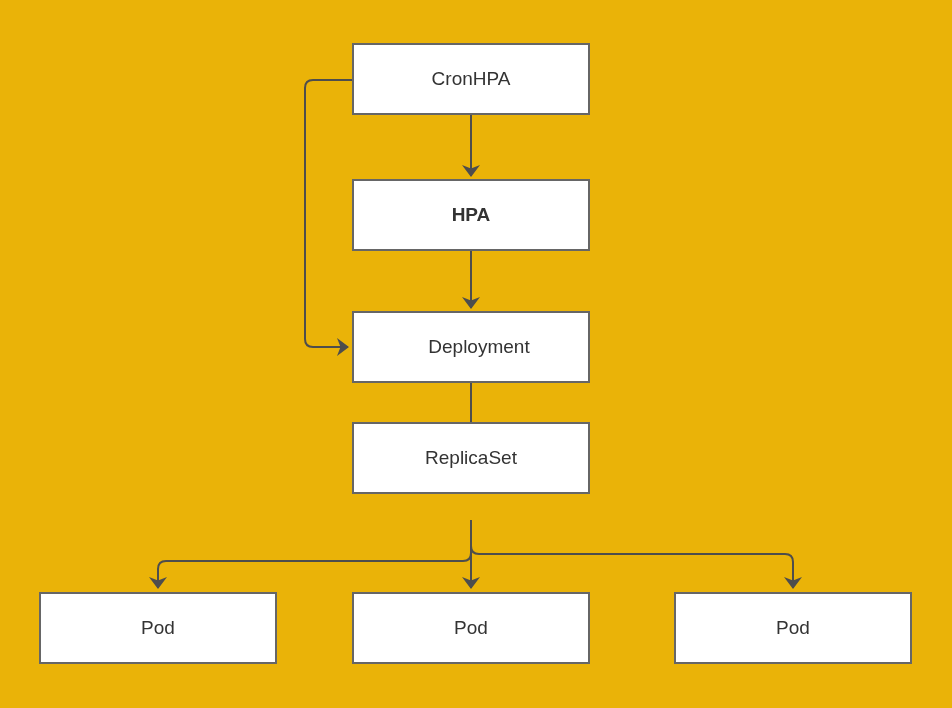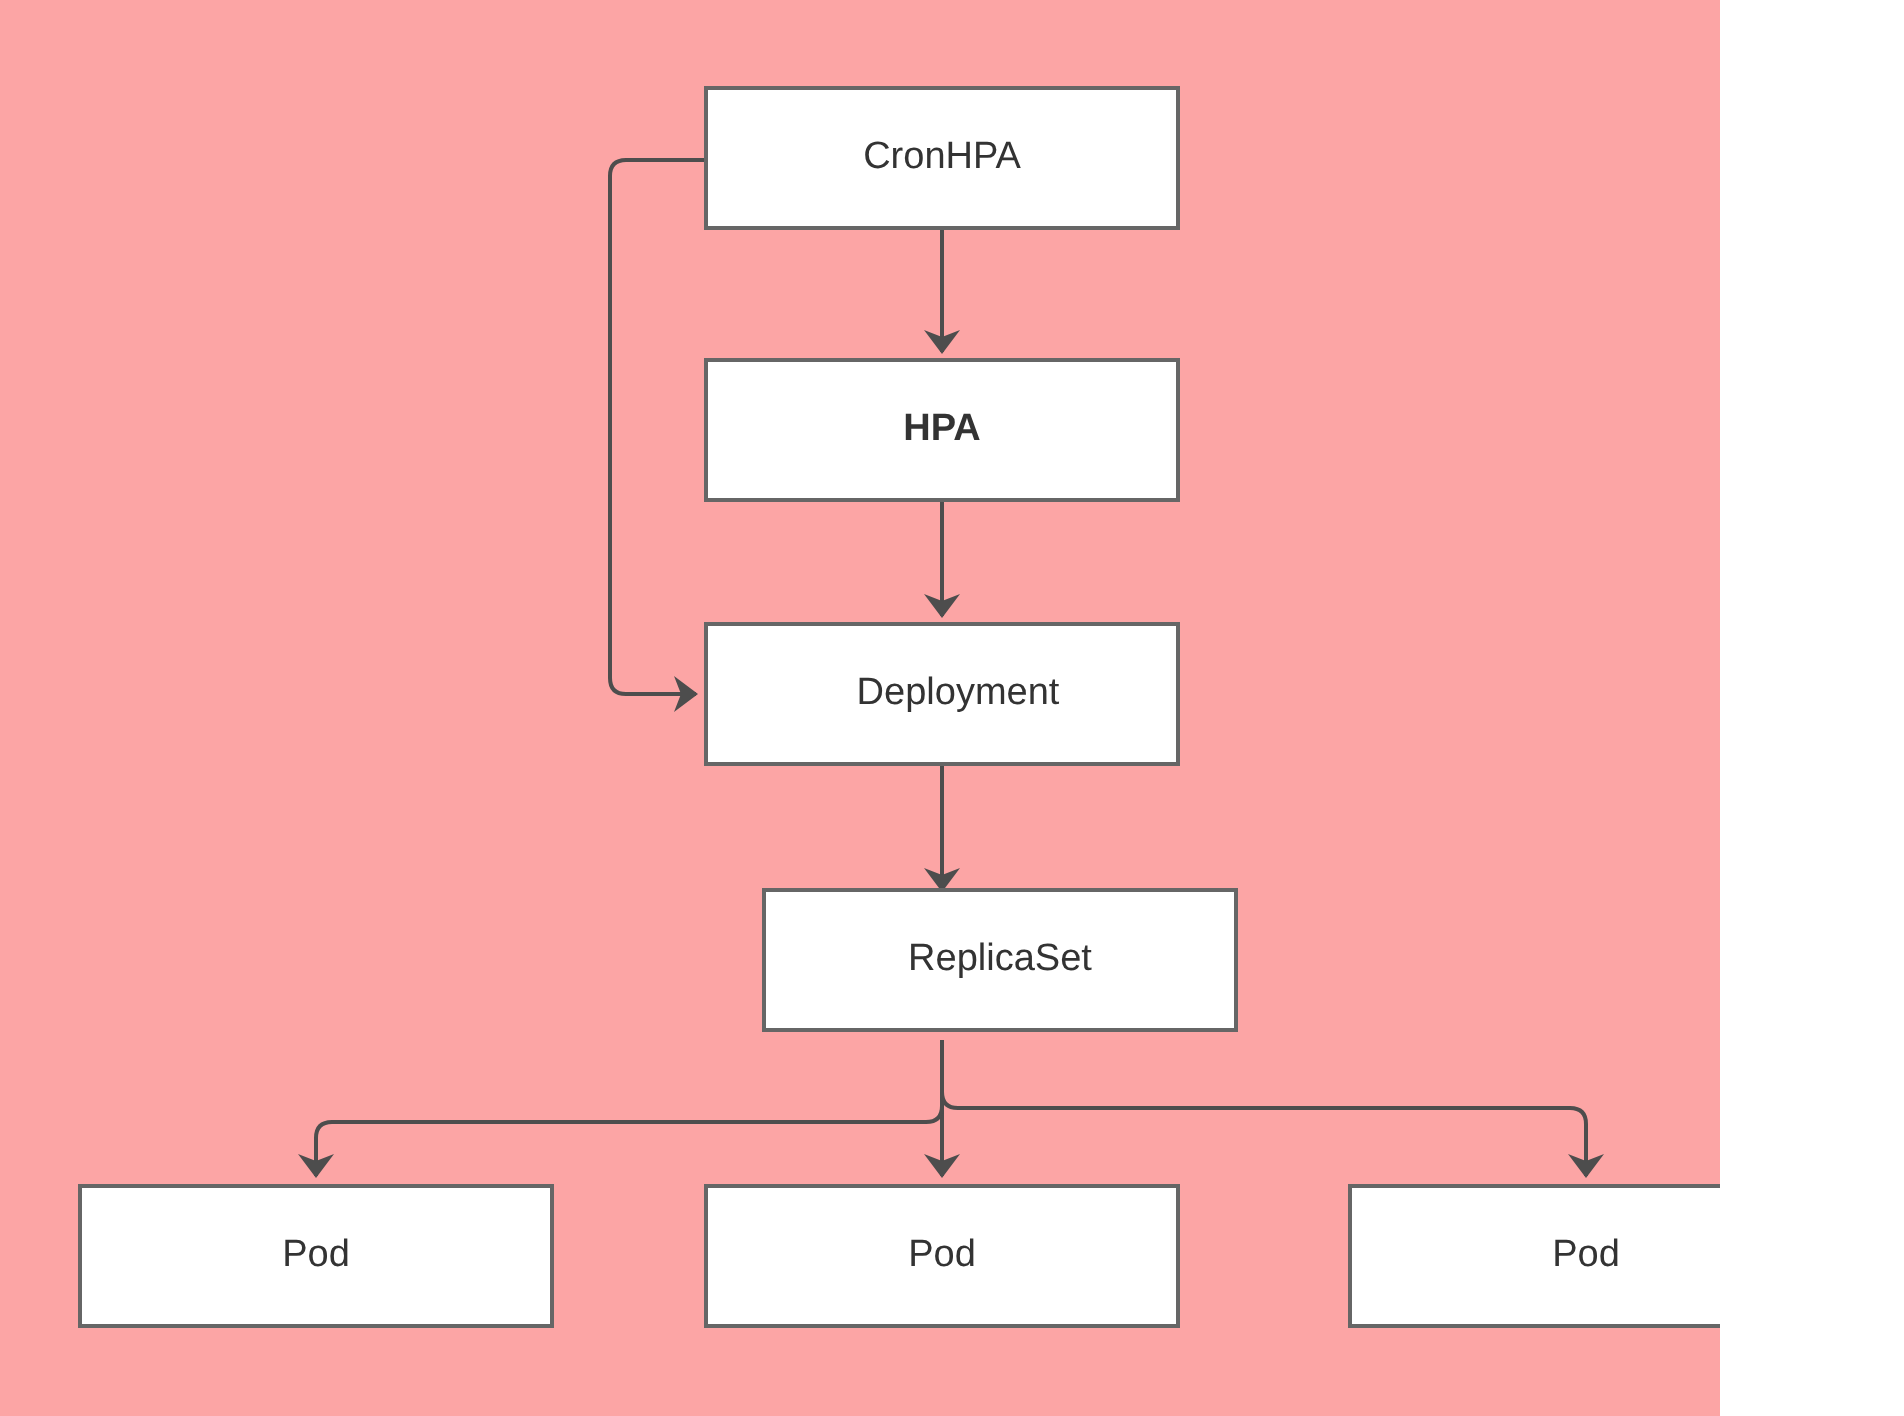--- a/index.html
+++ b/index.html
@@ -2,23 +2,23 @@
 <html><head>
 <meta charset="utf-8">
 <style>
   html, body {
     margin: 0;
     padding: 0;
     background: #ffffff;
   }
   .canvas {
     position: relative;
-    width: 860px;
+    width: 952px;
     height: 708px;
-    background: #fca5a5;
+    background: #eab308;
     font-family: "Liberation Sans", "DejaVu Sans", sans-serif;
     overflow: hidden;
   }
   .edges-layer {
     position: absolute;
     left: 0;
     top: 0;
     width: 952px;
     height: 708px;
   }
@@ -38,21 +38,21 @@
     align-items: center;
     justify-content: center;
     font-size: 19px;
     color: #333333;
     text-align: center;
     white-space: nowrap;
   }
   .node-cronhpa    { left: 352px; top: 43px; }
   .node-hpa        { left: 352px; top: 179px; font-weight: bold; }
   .node-deployment { left: 352px; top: 311px; padding-left: 16px; }
-  .node-replicaset { left: 352px; top: 444px; margin-left: 29px; }
+  .node-replicaset { left: 352px; top: 422px; }
   .node-pod-1      { left: 39px;  top: 592px; }
   .node-pod-2      { left: 352px; top: 592px; }
   .node-pod-3      { left: 674px; top: 592px; }
 </style>
 </head>
 <body>
 
 <div class="canvas">
 
   <svg class="edges-layer" viewBox="0 0 952 708" xmlns="http://www.w3.org/2000/svg">

